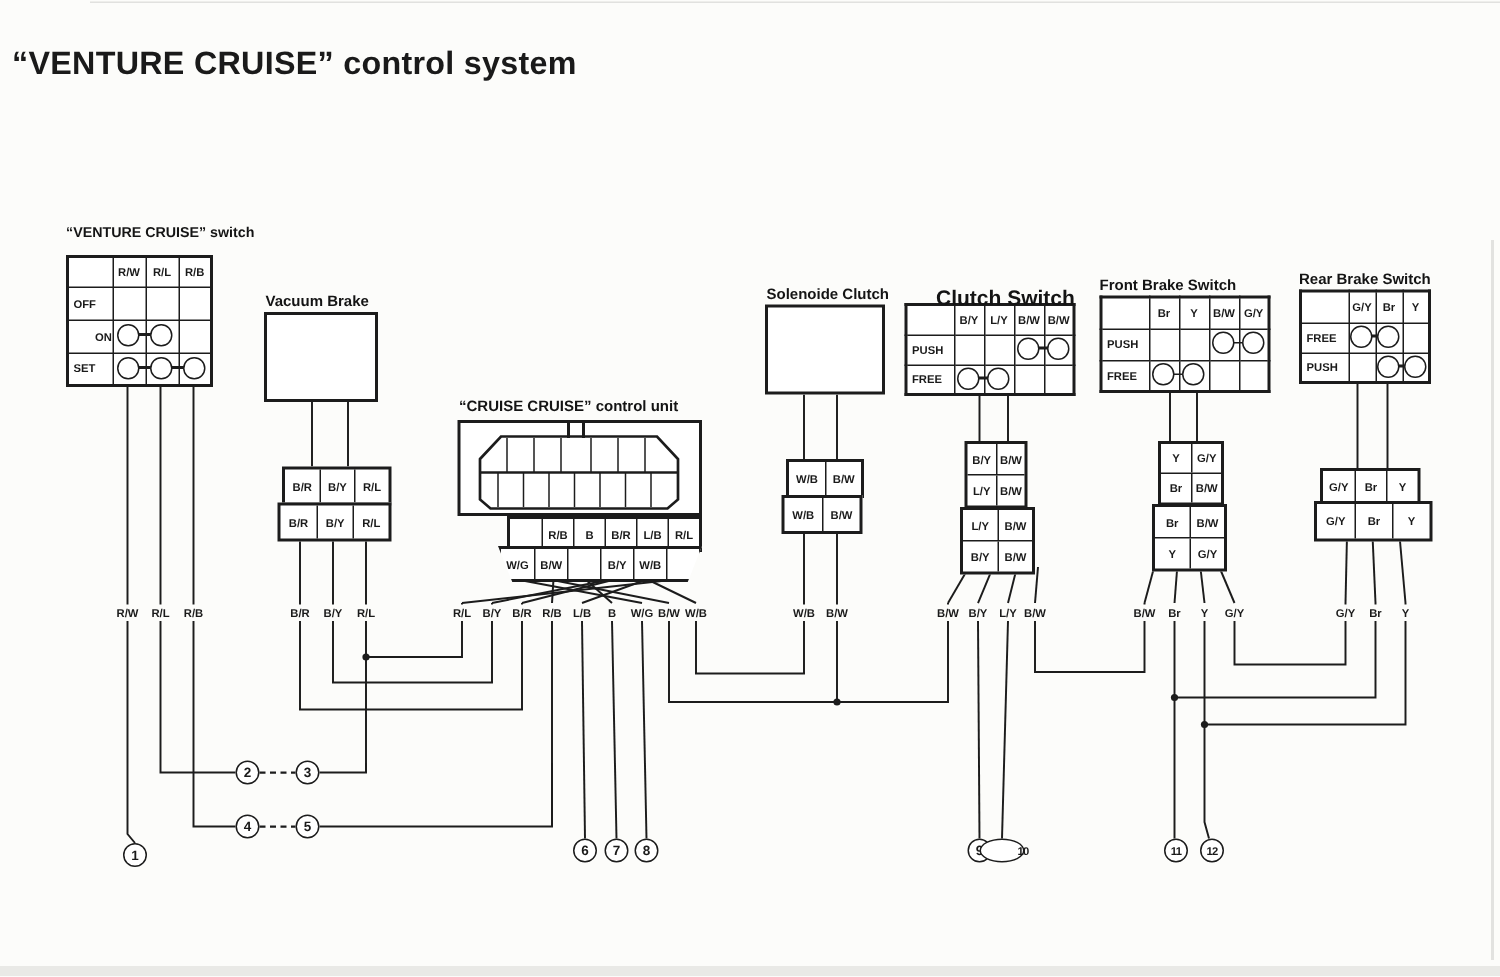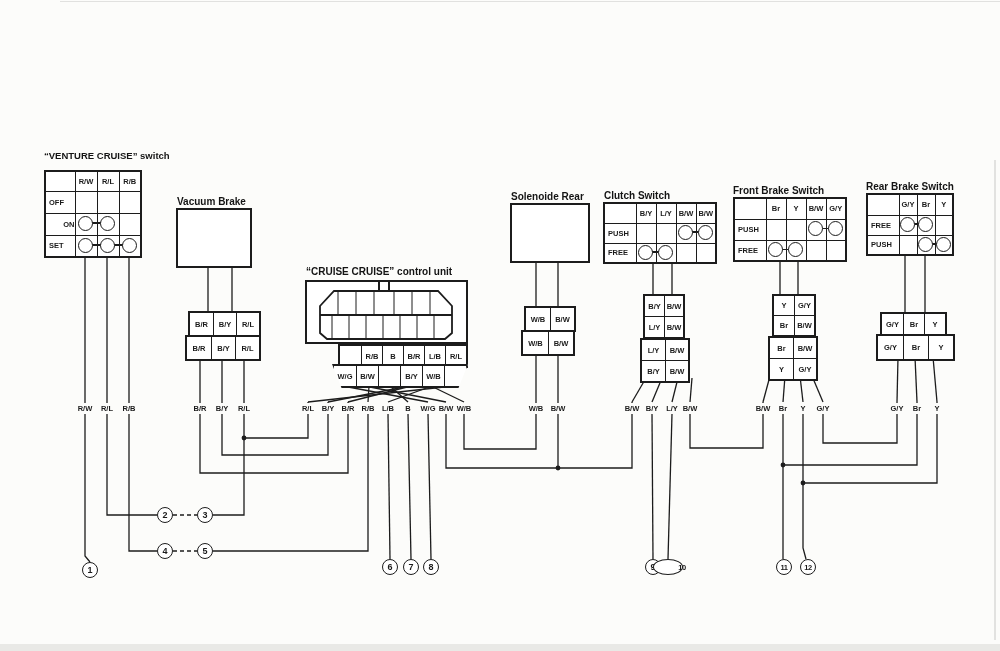--- a/index.html
+++ b/index.html
@@ -32,20 +32,21 @@
 </style>
 </head>
 <body>
 
 <div class="page">
 
   <div class="artifact" style="left:60px;top:1px;width:940px;height:1px;background:#cfcfcd;opacity:.6"></div>
   <div class="artifact" style="left:994px;top:160px;width:2px;height:480px;background:#c8c8c6;opacity:.5"></div>
   <div class="artifact" style="left:0;top:644px;width:1000px;height:7px;background:#d8d8d6;opacity:.55"></div>
 
+  <h1 class="title">“VENTURE CRUISE” control system</h1>
 
   <svg id="wires" class="wires" width="1000" height="651">
     <g stroke="#1c1c1c" stroke-width="1.3" fill="none">
       <polyline points="85,256 85,556 90,562"></polyline>
       <polyline points="107,256 107,515 157,515"></polyline>
       <polyline points="129,256 129,551 157,551"></polyline>
       <polyline points="213,515 244,515 244,357"></polyline>
       <polyline points="244,438 308,438 308,402"></polyline>
       <polyline points="208,268 208,311"></polyline>
       <polyline points="232,268 232,311"></polyline>
@@ -104,22 +105,22 @@
       <circle cx="244" cy="438" r="2.4"></circle>
       <circle cx="558" cy="468" r="2.4"></circle>
       <circle cx="783" cy="465" r="2.4"></circle>
       <circle cx="803" cy="483" r="2.4"></circle>
     </g>
   </svg>
 
   <span class="comp-title" style="left:44px;top:150px;font-size:9.5px">“VENTURE CRUISE” switch</span>
   <span class="comp-title" style="left:177px;top:196px;font-size:10px">Vacuum Brake</span>
   <span class="comp-title" style="left:306px;top:266px;font-size:10px">“CRUISE CRUISE” control unit</span>
-  <span class="comp-title" style="left:511px;top:191px;font-size:10px">Solenoide Rear</span>
-  <span class="comp-title" style="left:604px;top:190px;font-size:10px">Clutch Switch</span>
+  <span class="comp-title" style="left:511px;top:191px;font-size:10px">Solenoide Clutch</span>
+  <span class="comp-title" style="left:624px;top:190px;font-size:14px">Clutch Switch</span>
   <span class="comp-title" style="left:733px;top:185px;font-size:10px">Front Brake Switch</span>
   <span class="comp-title" style="left:866px;top:181px;font-size:10px">Rear Brake Switch</span>
 
   <div class="blank-box" style="left:176px;top:208px;width:76px;height:60px"></div>
   <div class="blank-box" style="left:510px;top:203px;width:80px;height:60px"></div>
   <div class="blank-box" style="left:305px;top:280px;width:163px;height:64px"></div>
   <div class="tab" style="left:378px;top:282px;width:12px;height:10px"></div>
   <svg class="octa" style="left:318px;top:288px" width="136" height="54">
     <g fill="none" stroke="#1c1c1c" stroke-width="1.8">
       <polygon points="2,18 16,3 120,3 134,18 134,45 127,51 9,51 2,45"></polygon>

